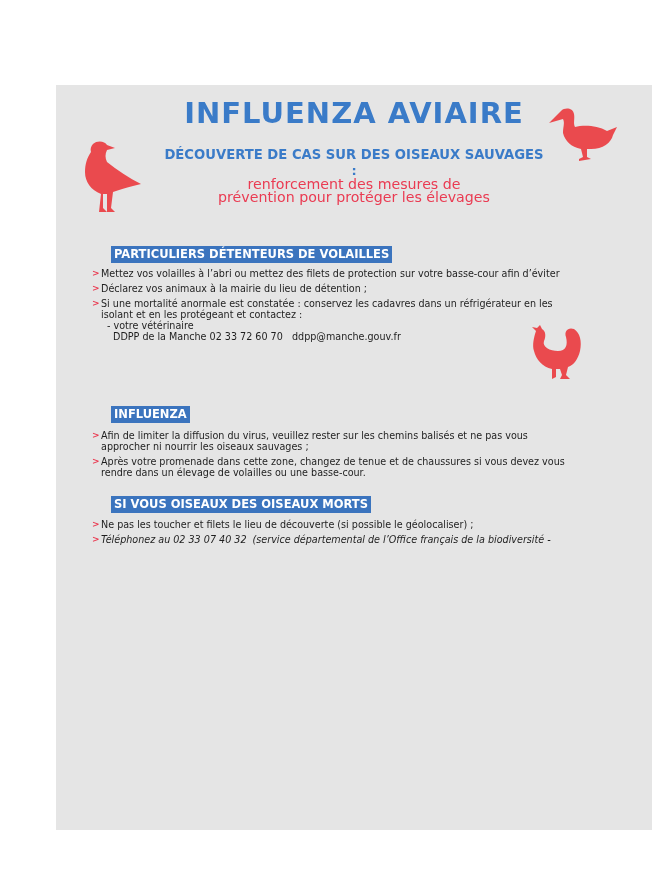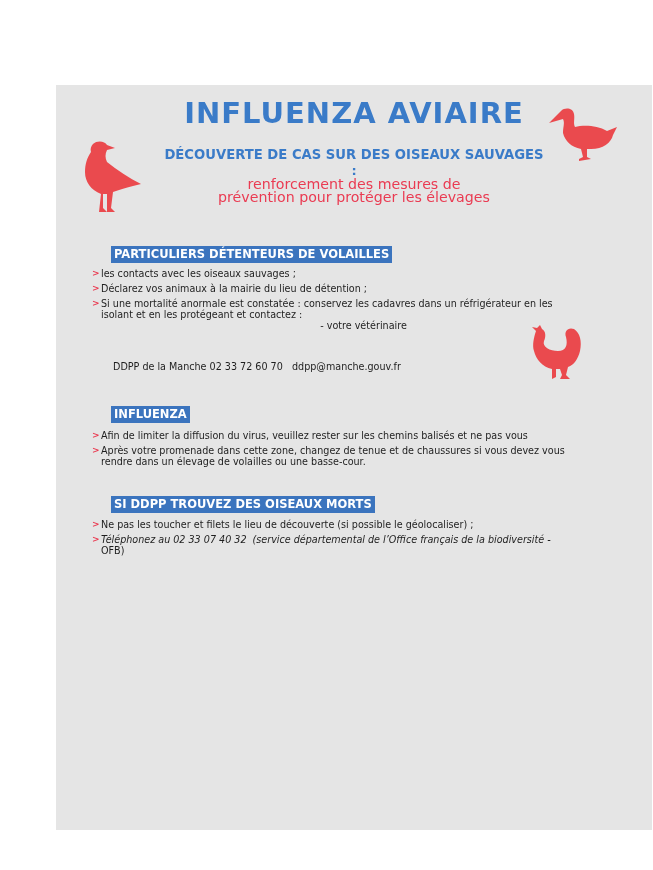--- a/index.html
+++ b/index.html
@@ -34,22 +34,22 @@
 
     .section-header {
       position: absolute; left: 36px; height: 17px;
       background: #3b74be; color: #ffffff; font-weight: bold;
       font-size: 11.5px; line-height: 17px; padding: 0 3px; white-space: nowrap; margin-left: 19px;
     }
 
     .items { position: absolute; left: 36px; width: 528px; font-size: 9.6px; line-height: 11px; color: #1e1e1e; }
     .item { position: relative; padding-left: 9px; margin-bottom: 4px; }
     .item .chev { position: absolute; left: 0; top: 0; color: #ea3b52; font-weight: bold; font-size: 9px; }
-    .sub { padding-left: 6px; text-align: center; }
-    .sub2 { padding-left: 12px; margin-top: 30px; }
+    .sub { padding-left: 6px; }
+    .sub2 { padding-left: 12px; }
   </style>
 </head>
 <body>
 
 <div class="page">
 
   <div class="bird" style="left:19px; top:55px;">
     <svg width="70" height="76" viewBox="0 0 70 76">
       <path fill="#ea4a4e" d="M18 4 C22 0 30 1 32 5 L40 8 L32 10 C30 14 30 18 32 22 C42 30 54 38 66 44 L58 46 C50 48 44 50 38 52 L36 68 L40 72 L32 72 L32 54 L28 54 L28 68 L32 72 L24 72 L26 54 C16 50 10 42 10 32 C10 24 12 18 16 12 C15 9 16 6 18 4 Z"></path>
     </svg>
@@ -72,54 +72,54 @@
   <div class="colon">:</div>
   <div class="red-lines">
     <div>renforcement des mesures de</div>
     <div>prévention pour protéger les élevages</div>
   </div>
 
   <div class="section-header" style="top:161px;">PARTICULIERS DÉTENTEURS DE VOLAILLES</div>
   <div class="items" style="top:183px;">
     <div class="item">
       <span class="chev">&gt;</span>
-      <div>les contacts avec les oiseaux sauvages ;</div>
+      <div>Mettez vos volailles à l’abri ou mettez des filets de protection sur votre basse-cour afin d’éviter</div>
     </div>
     <div class="item">
       <span class="chev">&gt;</span>
       <div>Déclarez vos animaux à la mairie du lieu de détention ;</div>
     </div>
     <div class="item">
       <span class="chev">&gt;</span>
       <div>Si une mortalité anormale est constatée : conservez les cadavres dans un réfrigérateur en les</div>
       <div>isolant et en les protégeant et contactez :</div>
       <div class="sub">- votre vétérinaire</div>
       <div class="sub2" style="white-space:pre;">DDPP de la Manche 02 33 72 60 70   ddpp@manche.gouv.fr</div>
     </div>
   </div>
 
   <div class="section-header" style="top:321px;">INFLUENZA</div>
   <div class="items" style="top:345px;">
     <div class="item">
       <span class="chev">&gt;</span>
       <div>Afin de limiter la diffusion du virus, veuillez rester sur les chemins balisés et ne pas vous</div>
+      <div>approcher ni nourrir les oiseaux sauvages ;</div>
     </div>
     <div class="item">
       <span class="chev">&gt;</span>
       <div>Après votre promenade dans cette zone, changez de tenue et de chaussures si vous devez vous</div>
       <div>rendre dans un élevage de volailles ou une basse-cour.</div>
     </div>
   </div>
 
-  <div class="section-header" style="top:411px;">SI DDPP TROUVEZ DES OISEAUX MORTS</div>
+  <div class="section-header" style="top:411px;">SI VOUS OISEAUX DES OISEAUX MORTS</div>
   <div class="items" style="top:434px;">
     <div class="item">
       <span class="chev">&gt;</span>
       <div>Ne pas les toucher et filets le lieu de découverte (si possible le géolocaliser) ;</div>
     </div>
     <div class="item">
       <span class="chev">&gt;</span>
       <div style="white-space:pre;font-style:italic;">Téléphonez au 02 33 07 40 32  (service départemental de l’Office français de la biodiversité -</div>
-      <div>OFB)</div>
     </div>
   </div>
 
 </div>
 
 </body></html>

